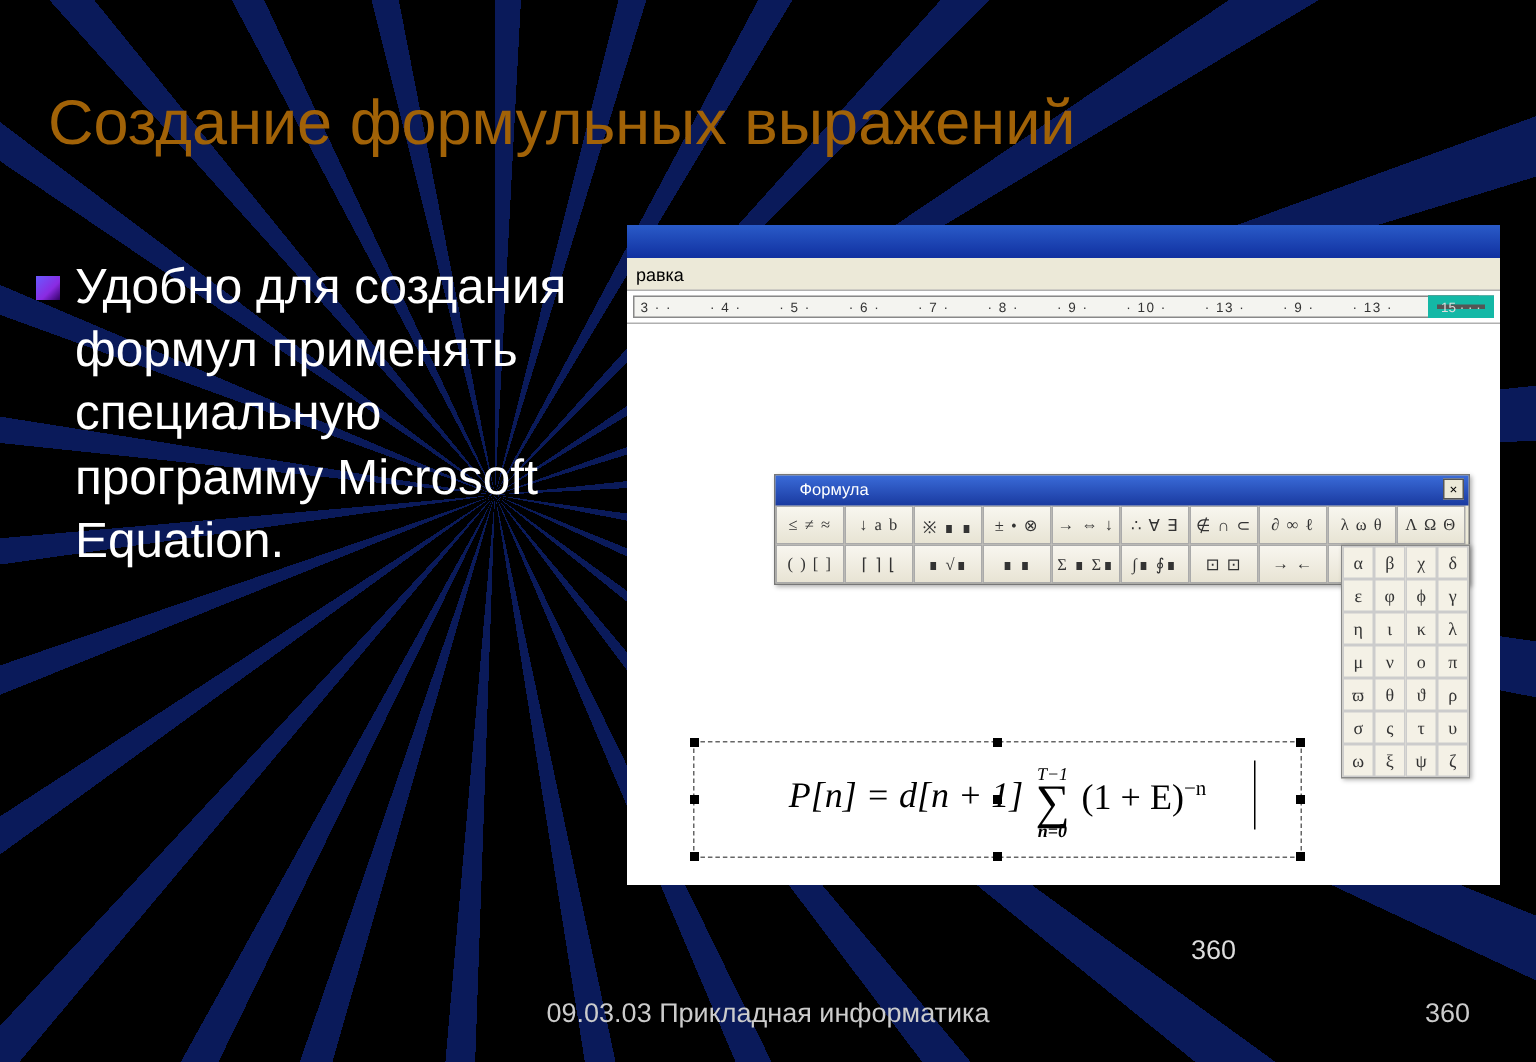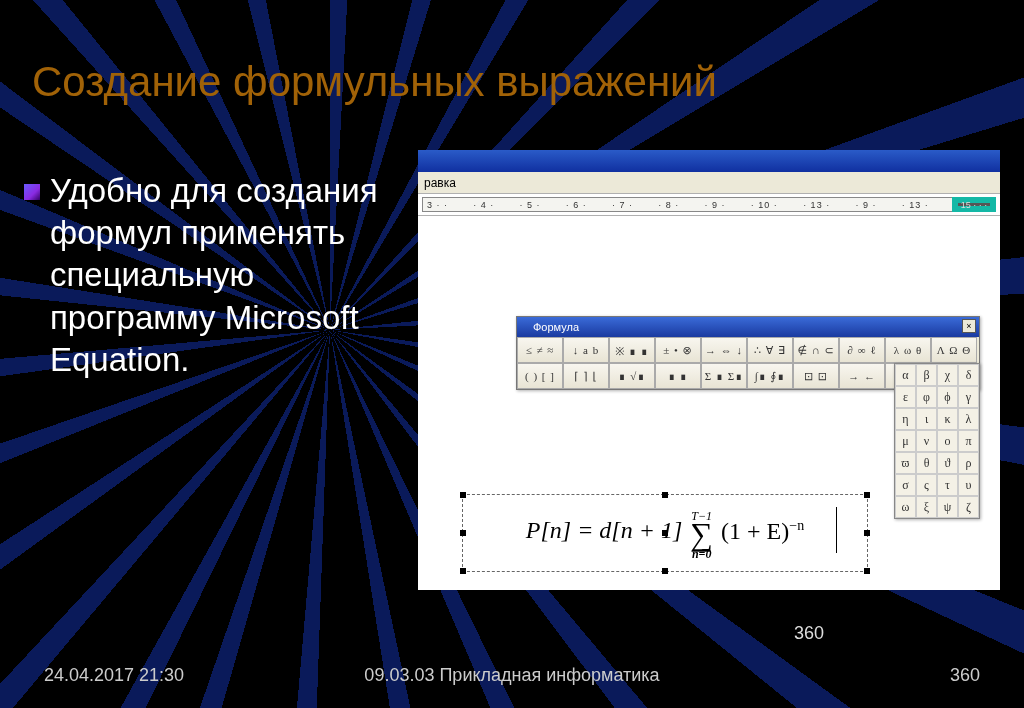--- a/index.html
+++ b/index.html
@@ -322,18 +322,17 @@
             <span class="sub">n=0</span>
           </span>
           <span class="upn"><span>(1 + E)</span><sup>−n</sup></span>
         </div>
         <div class="cursor-bar"></div>
       </div>
 
     </div>
   </div>
 
-  <div class="footer-left">24.04.2017 21:30</div>
   <div class="footer-center">09.03.03 Прикладная информатика</div>
   <div class="footer-right">360</div>
   <div class="footer-right2">360</div>
 
 </div>
 
 </body></html>

